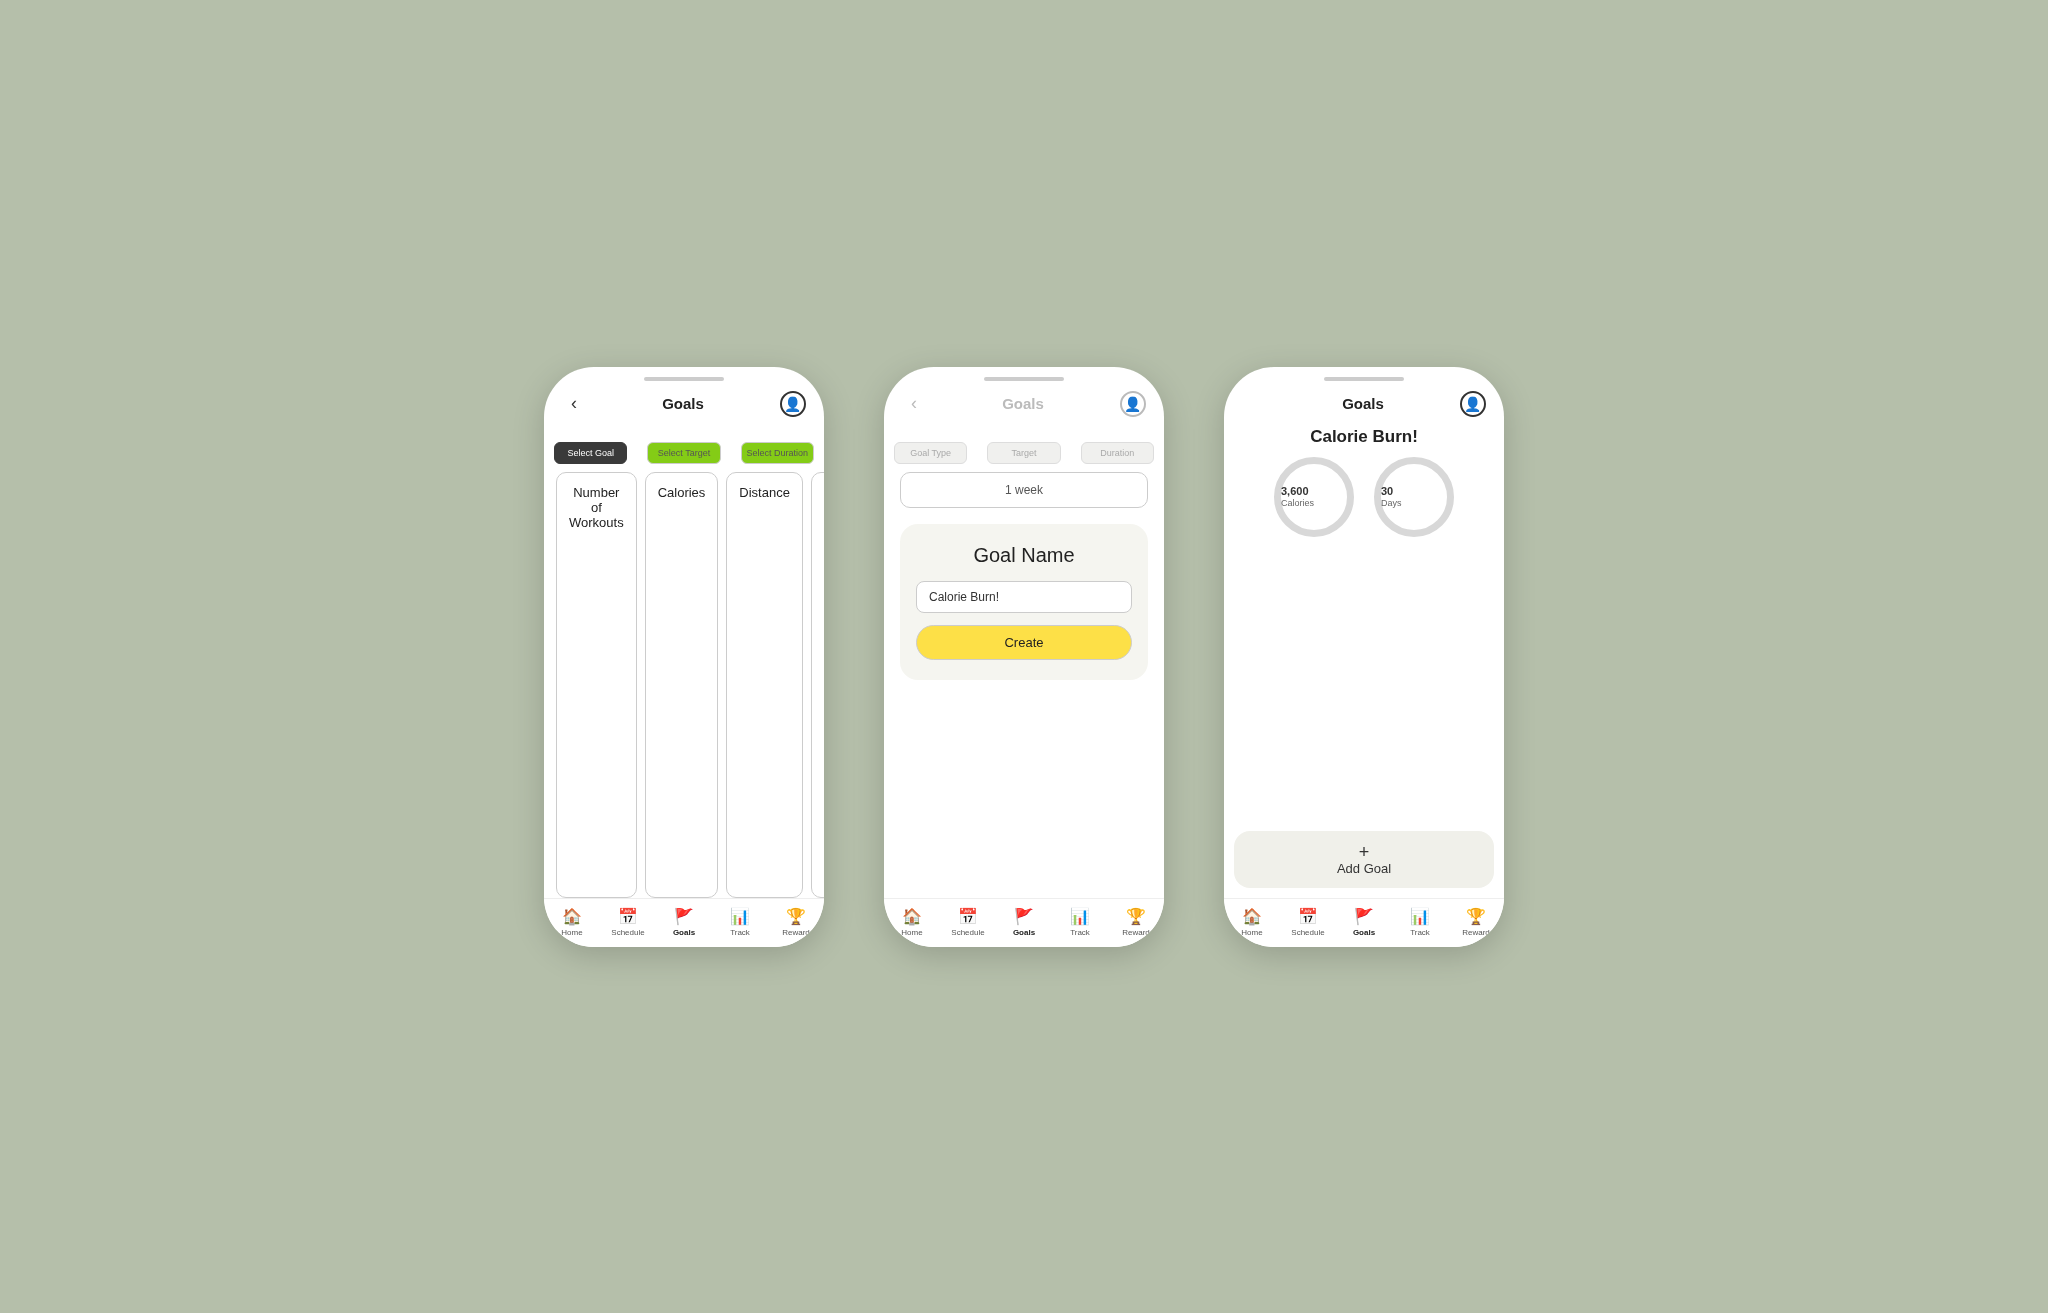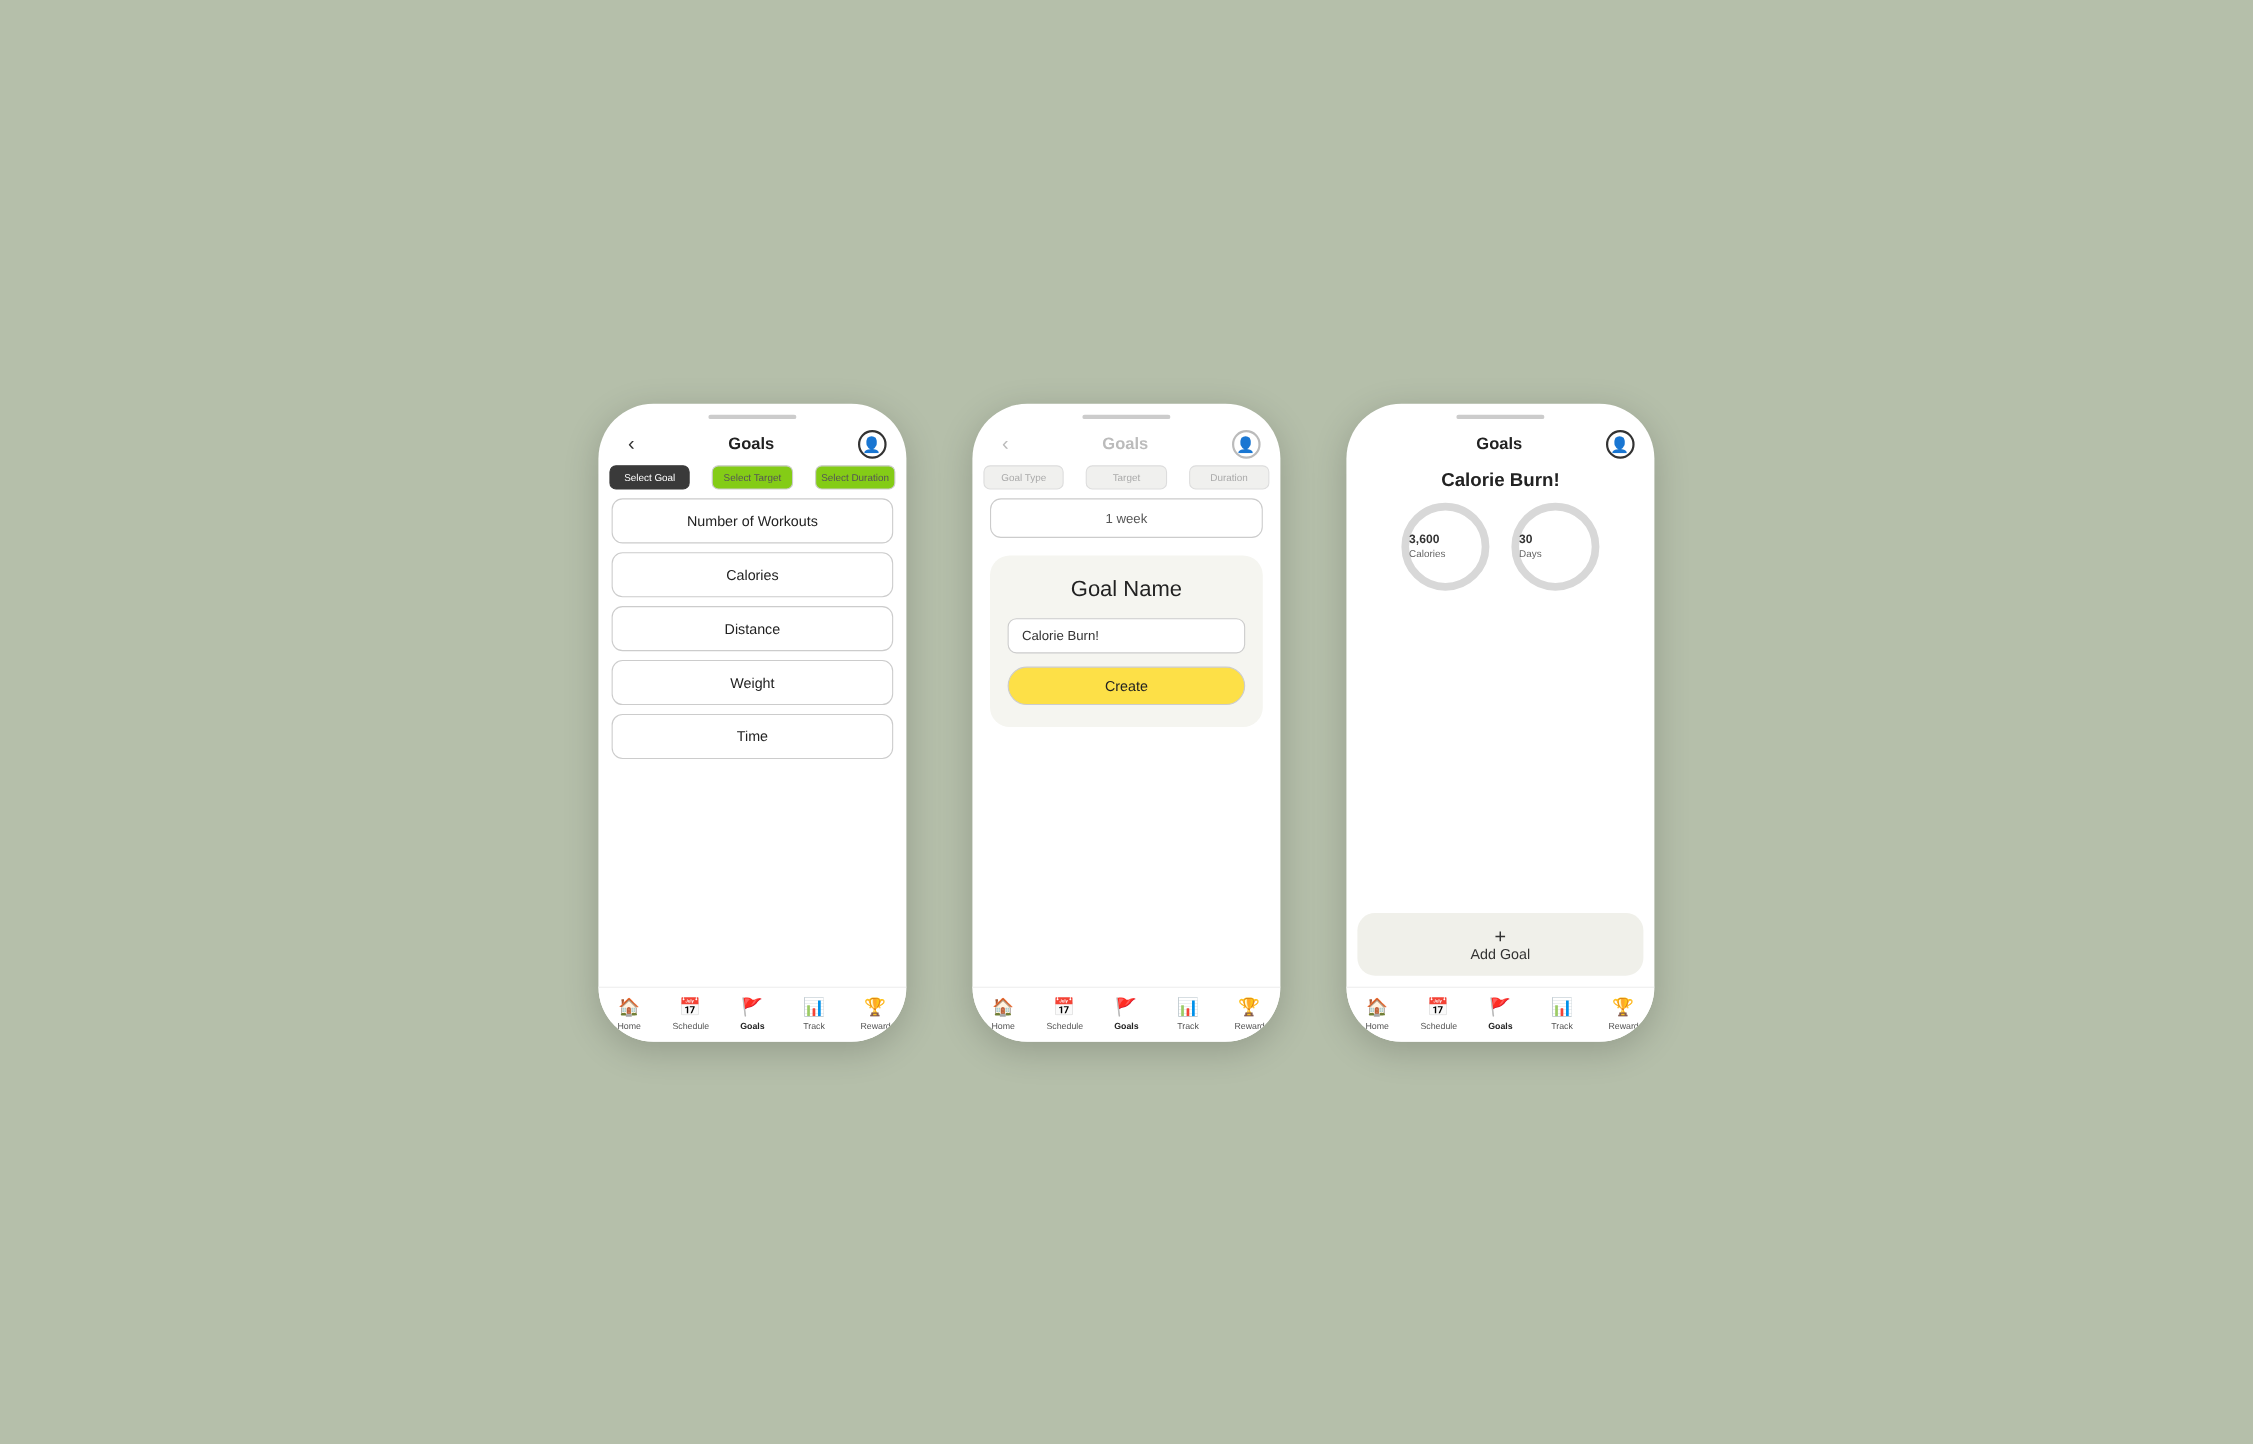--- a/index.html
+++ b/index.html
@@ -81,20 +81,21 @@
       font-size: 14px;
       color: #333;
     }
 
     
     .tabs-row {
       display: flex;
       padding: 0 10px;
       gap: 20px;
       margin-bottom: 8px;
+      margin-top: 19px;
     }
 
     .tab-btn {
       flex: 1;
       padding: 5px 4px;
       border-radius: 6px;
       border: 1px solid #ccc;
       font-size: 9px;
       text-align: center;
       cursor: pointer;
@@ -105,21 +106,21 @@
     .tab-btn.active {
       background: #3a3a3a;
       color: #fff;
       border-color: #3a3a3a;
     }
 
     
     .goal-list {
       padding: 0 12px;
       display: flex;
-      flex-direction: column;
+      flex-direction: row;
       gap: 8px;
       flex: 1;
     }
 
     .goal-item {
       border: 1.5px solid #ccc;
       border-radius: 10px;
       padding: 12px;
       text-align: center;
       font-size: 13px;

